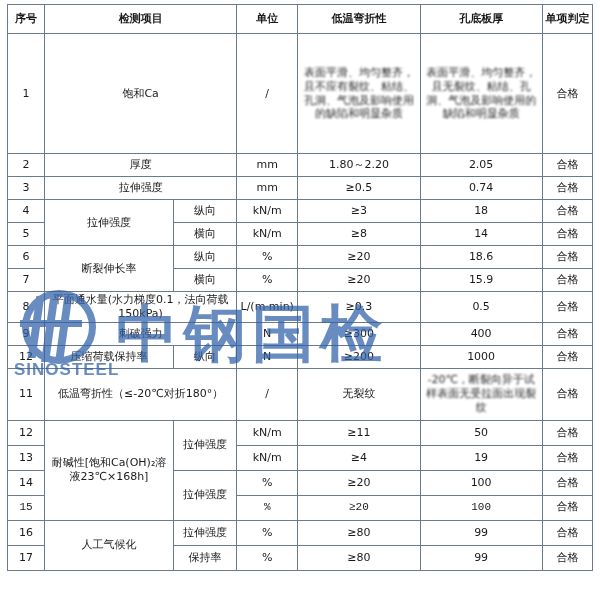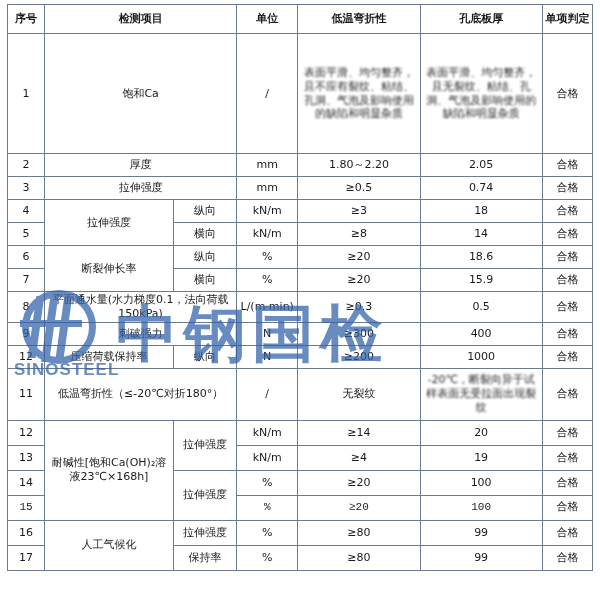--- a/index.html
+++ b/index.html
@@ -249,22 +249,22 @@
         <td class="blur">无裂纹</td>
         <td class="blur-strong">-20℃，断裂向异于试样表面无受拉面出现裂纹</td>
         <td>合格</td>
       </tr>
 
       <tr style="height:25px;">
         <td>12</td>
         <td rowspan="4" class="small-txt tight">耐碱性[饱和Ca(OH)₂溶液23℃×168h]</td>
         <td rowspan="2" class="small-txt">拉伸强度</td>
         <td>kN/m</td>
-        <td class="blur">≥14</td>
-        <td class="blur">20</td>
+        <td class="blur">≥11</td>
+        <td class="blur">50</td>
         <td>合格</td>
       </tr>
 
       <tr style="height:25px;">
         <td>13</td>
         <td>kN/m</td>
         <td class="blur">≥4</td>
         <td class="blur">19</td>
         <td>合格</td>
       </tr>

